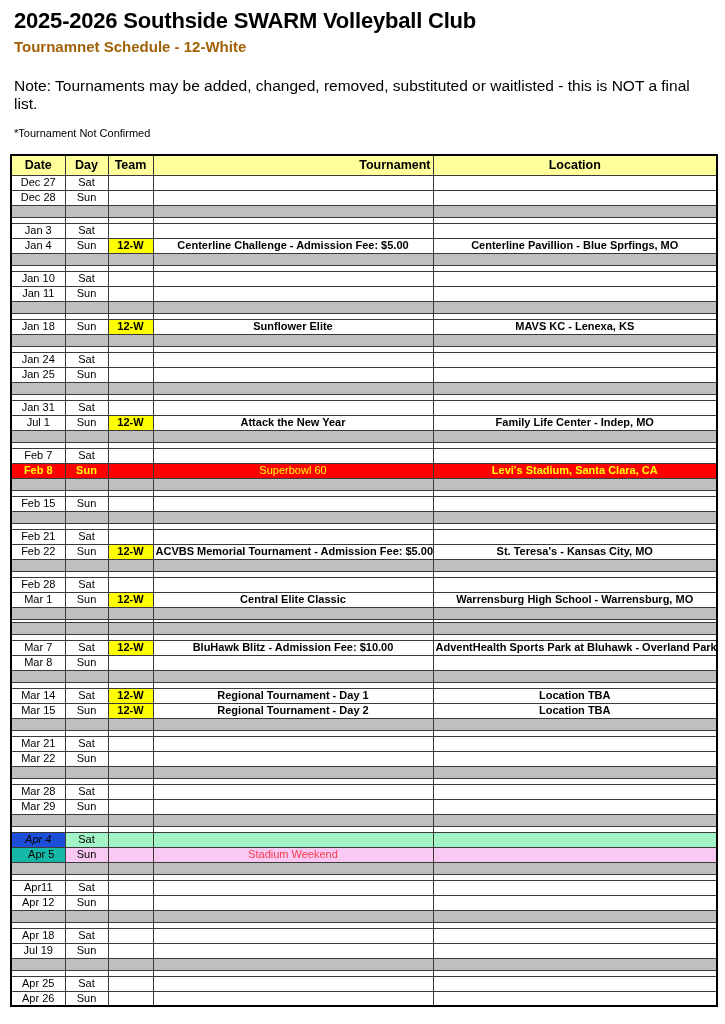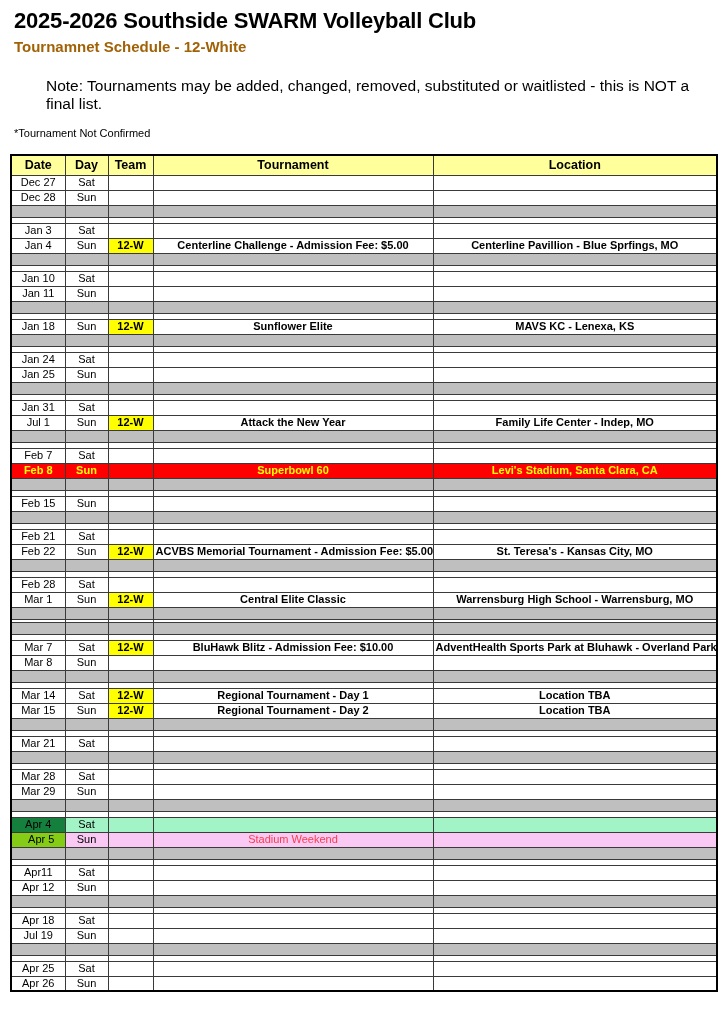--- a/index.html
+++ b/index.html
@@ -6,21 +6,21 @@
   html, body { background: #ffffff; }
   body {
     width: 725px; height: 1024px; overflow: hidden;
     font-family: "Liberation Sans", sans-serif;
     color: #000;
   }
   .page { padding: 8px 8px 0 14px; }
 
   .title { font-size: 22px; font-weight: bold; letter-spacing: -0.2px; }
   .subtitle { font-size: 15px; font-weight: bold; color: #ff0000; margin-top: 4px; }
-  .note { font-size: 15.5px; margin-top: 22px; margin-left: 32px; }
+  .note { font-size: 15.5px; margin-top: 22px; }
   .footnote { font-size: 11px; margin-top: 14px; }
 
   table.schedule {
     border-collapse: collapse;
     table-layout: fixed;
     width: 706px;
     margin-top: 15px;
     margin-left: -4px;
     border: 2px solid #000;
   }
@@ -60,21 +60,21 @@
         <col style="width:43px">
         <col style="width:45px">
         <col style="width:280px">
         <col style="width:284px">
     </colgroup>
     <thead>
       <tr>
         <th style="background: rgb(255, 255, 156);">Date</th>
         <th style="background: rgb(255, 255, 156);">Day</th>
         <th style="background: rgb(255, 255, 156);">Team</th>
-        <th style="background: rgb(255, 255, 156);">Tournament</th>
+        <th style="background: rgb(255, 255, 156); text-align: right;">Tournament</th>
         <th style="background: rgb(255, 255, 156);">Location</th>
       </tr>
     </thead>
     <tbody id="schedule-body">
         <tr class="day-row">
           <td class="c-date">Dec 27</td>
           <td class="c-day">Sat</td>
           <td class="c-team"></td>
           <td class="c-tourn"></td>
           <td class="c-loc"></td>
@@ -237,21 +237,21 @@
           <td class="c-date">Feb 7</td>
           <td class="c-day">Sat</td>
           <td class="c-team"></td>
           <td class="c-tourn"></td>
           <td class="c-loc"></td>
         </tr>
         <tr class="day-row">
           <td class="c-date" style="background: rgb(255, 0, 0); color: rgb(255, 255, 0); font-weight: bold;">Feb 8</td>
           <td class="c-day" style="background: rgb(255, 0, 0); color: rgb(255, 255, 0); font-weight: bold;">Sun</td>
           <td class="c-team" style="background: rgb(255, 0, 0); color: rgb(255, 255, 0); font-weight: bold;"></td>
-          <td class="c-tourn" style="background: rgb(255, 0, 0); color: rgb(255, 255, 0); font-weight: bold;">Superbowl 60</td>
+          <td class="c-tourn" style="background: rgb(255, 0, 0); color: rgb(255, 255, 0); font-weight: normal;">Superbowl 60</td>
           <td class="c-loc" style="background: rgb(255, 0, 0); color: rgb(255, 255, 0); font-weight: bold;">Levi's Stadium, Santa Clara, CA</td>
         </tr>
         <tr class="sep-row">
           <td style="background: rgb(191, 191, 191);"></td>
           <td style="background: rgb(191, 191, 191);"></td>
           <td style="background: rgb(191, 191, 191);"></td>
           <td style="background: rgb(191, 191, 191);"></td>
           <td style="background: rgb(191, 191, 191);"></td>
         </tr>
         <tr class="gap-row">
@@ -408,20 +408,27 @@
           <td></td>
           <td></td>
         </tr>
         <tr class="day-row">
           <td class="c-date">Mar 21</td>
           <td class="c-day">Sat</td>
           <td class="c-team"></td>
           <td class="c-tourn"></td>
           <td class="c-loc"></td>
         </tr>
+        <tr class="day-row">
+          <td class="c-date">Mar 22</td>
+          <td class="c-day">Sun</td>
+          <td class="c-team"></td>
+          <td class="c-tourn"></td>
+          <td class="c-loc"></td>
+        </tr>
         <tr class="sep-row">
           <td style="background: rgb(191, 191, 191);"></td>
           <td style="background: rgb(191, 191, 191);"></td>
           <td style="background: rgb(191, 191, 191);"></td>
           <td style="background: rgb(191, 191, 191);"></td>
           <td style="background: rgb(191, 191, 191);"></td>
         </tr>
         <tr class="gap-row">
           <td></td>
           <td></td>
@@ -451,28 +458,28 @@
           <td style="background: rgb(191, 191, 191);"></td>
         </tr>
         <tr class="gap-row">
           <td></td>
           <td></td>
           <td></td>
           <td></td>
           <td></td>
         </tr>
         <tr class="day-row">
-          <td class="c-date" style="background: #15803d;">Apr 4</td>
+          <td class="c-date" style="background: #1d4ed8; font-style: italic;">Apr 4</td>
           <td class="c-day" style="background: rgb(162, 243, 197);">Sat</td>
           <td class="c-team" style="background: rgb(162, 243, 197);"></td>
           <td class="c-tourn" style="background: rgb(162, 243, 197);"></td>
           <td class="c-loc" style="background: rgb(162, 243, 197);"></td>
         </tr>
         <tr class="day-row">
-          <td class="c-date" style="background: #84cc16; padding-left: 8px;">Apr 5</td>
+          <td class="c-date" style="background: #14b8a6; padding-left: 8px;">Apr 5</td>
           <td class="c-day" style="background: rgb(250, 201, 243);">Sun</td>
           <td class="c-team" style="background: rgb(250, 201, 243);"></td>
           <td class="c-tourn" style="background: rgb(250, 201, 243); color: rgb(250, 60, 78); font-weight: normal;">Stadium Weekend</td>
           <td class="c-loc" style="background: rgb(250, 201, 243);"></td>
         </tr>
         <tr class="sep-row">
           <td style="background: rgb(191, 191, 191);"></td>
           <td style="background: rgb(191, 191, 191);"></td>
           <td style="background: rgb(191, 191, 191);"></td>
           <td style="background: rgb(191, 191, 191);"></td>

